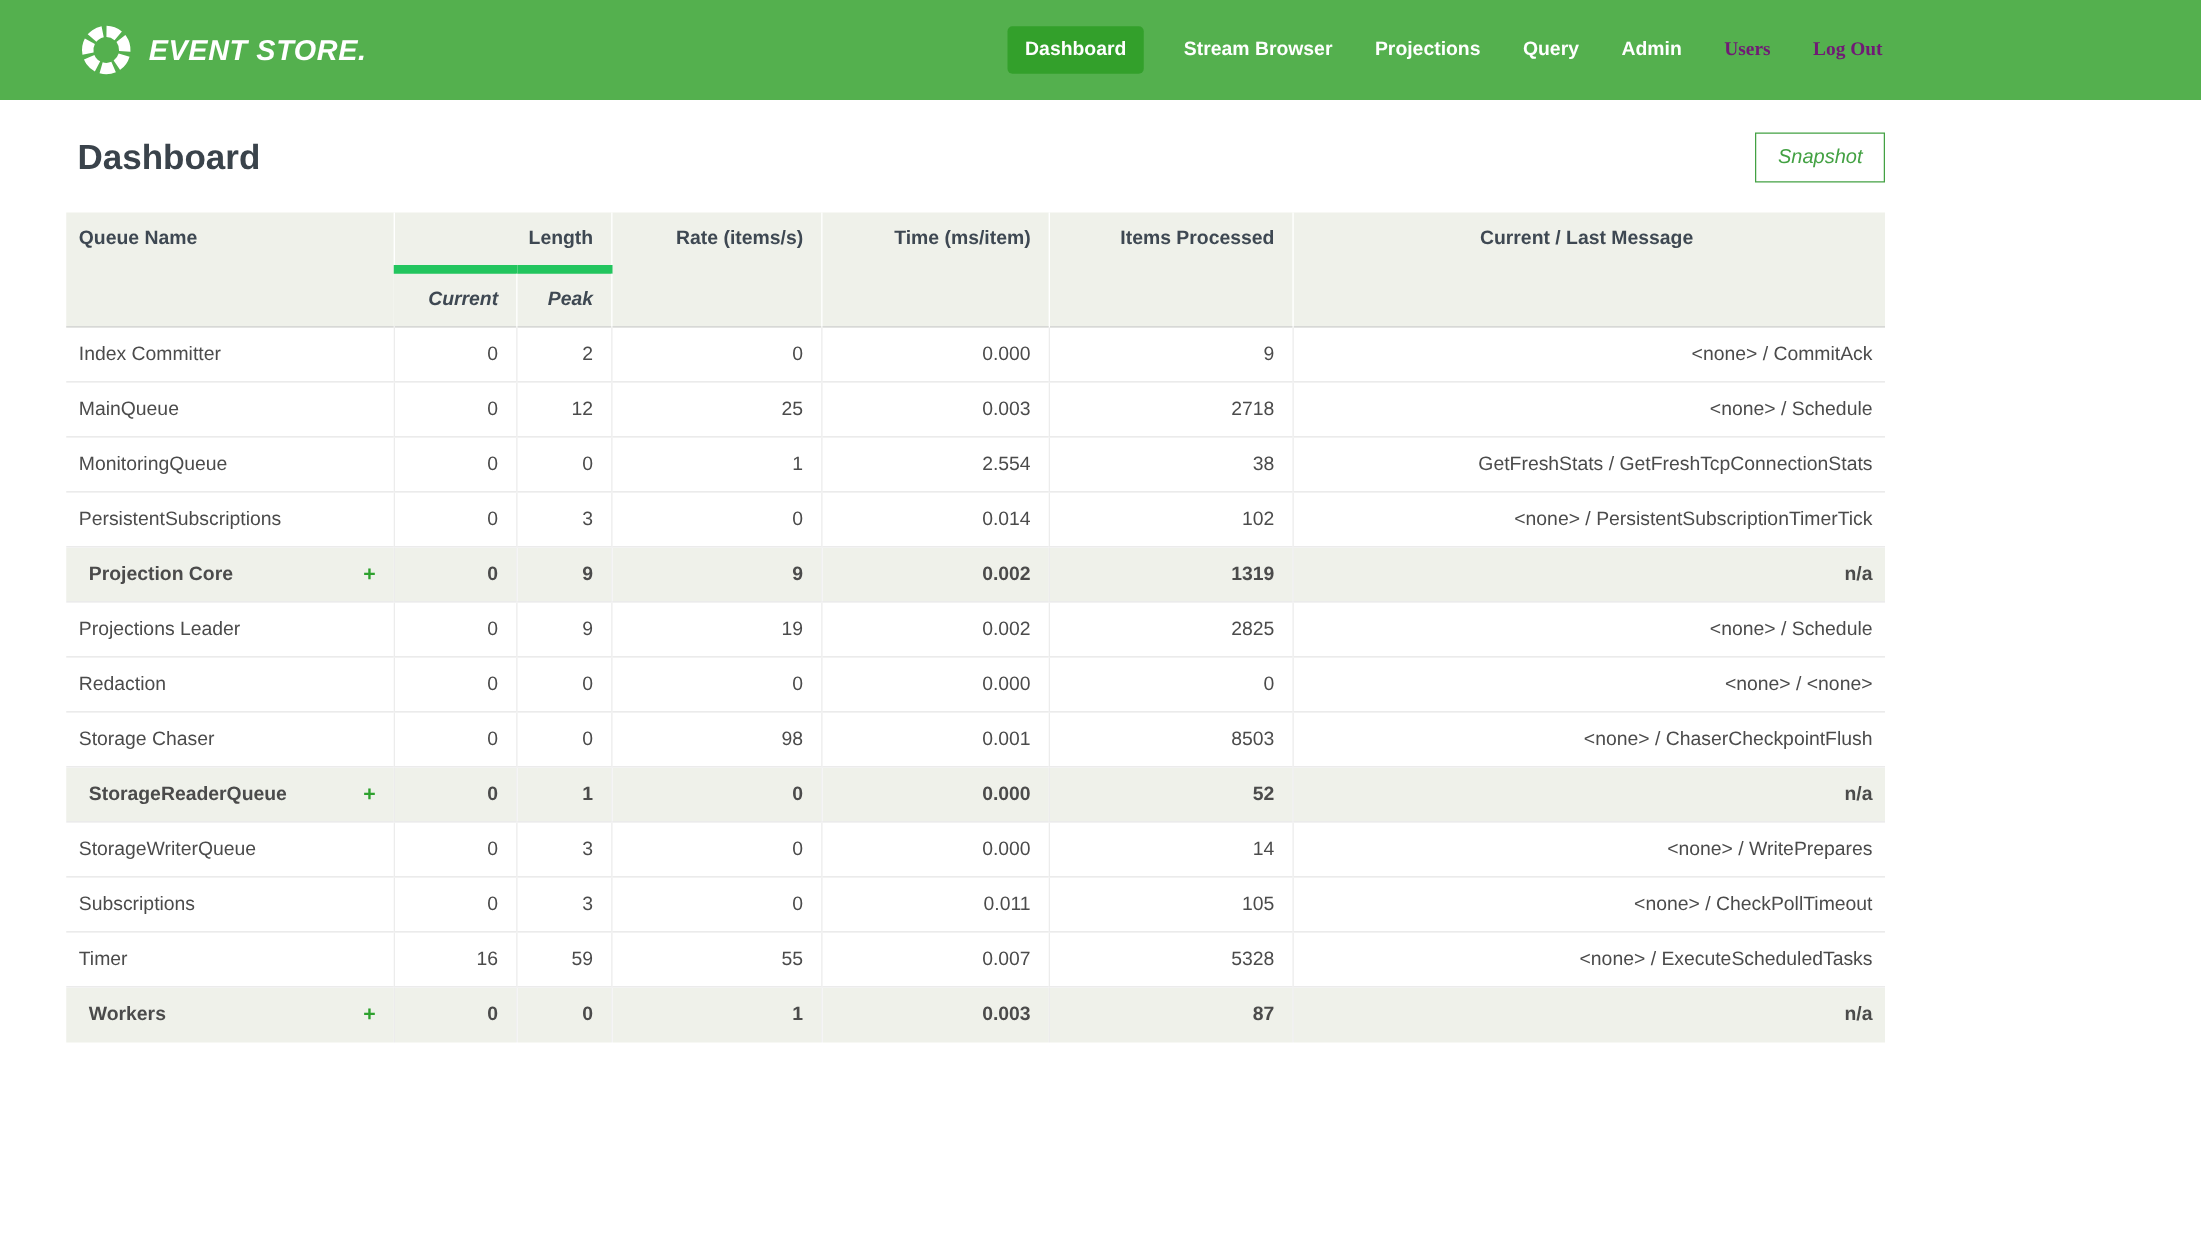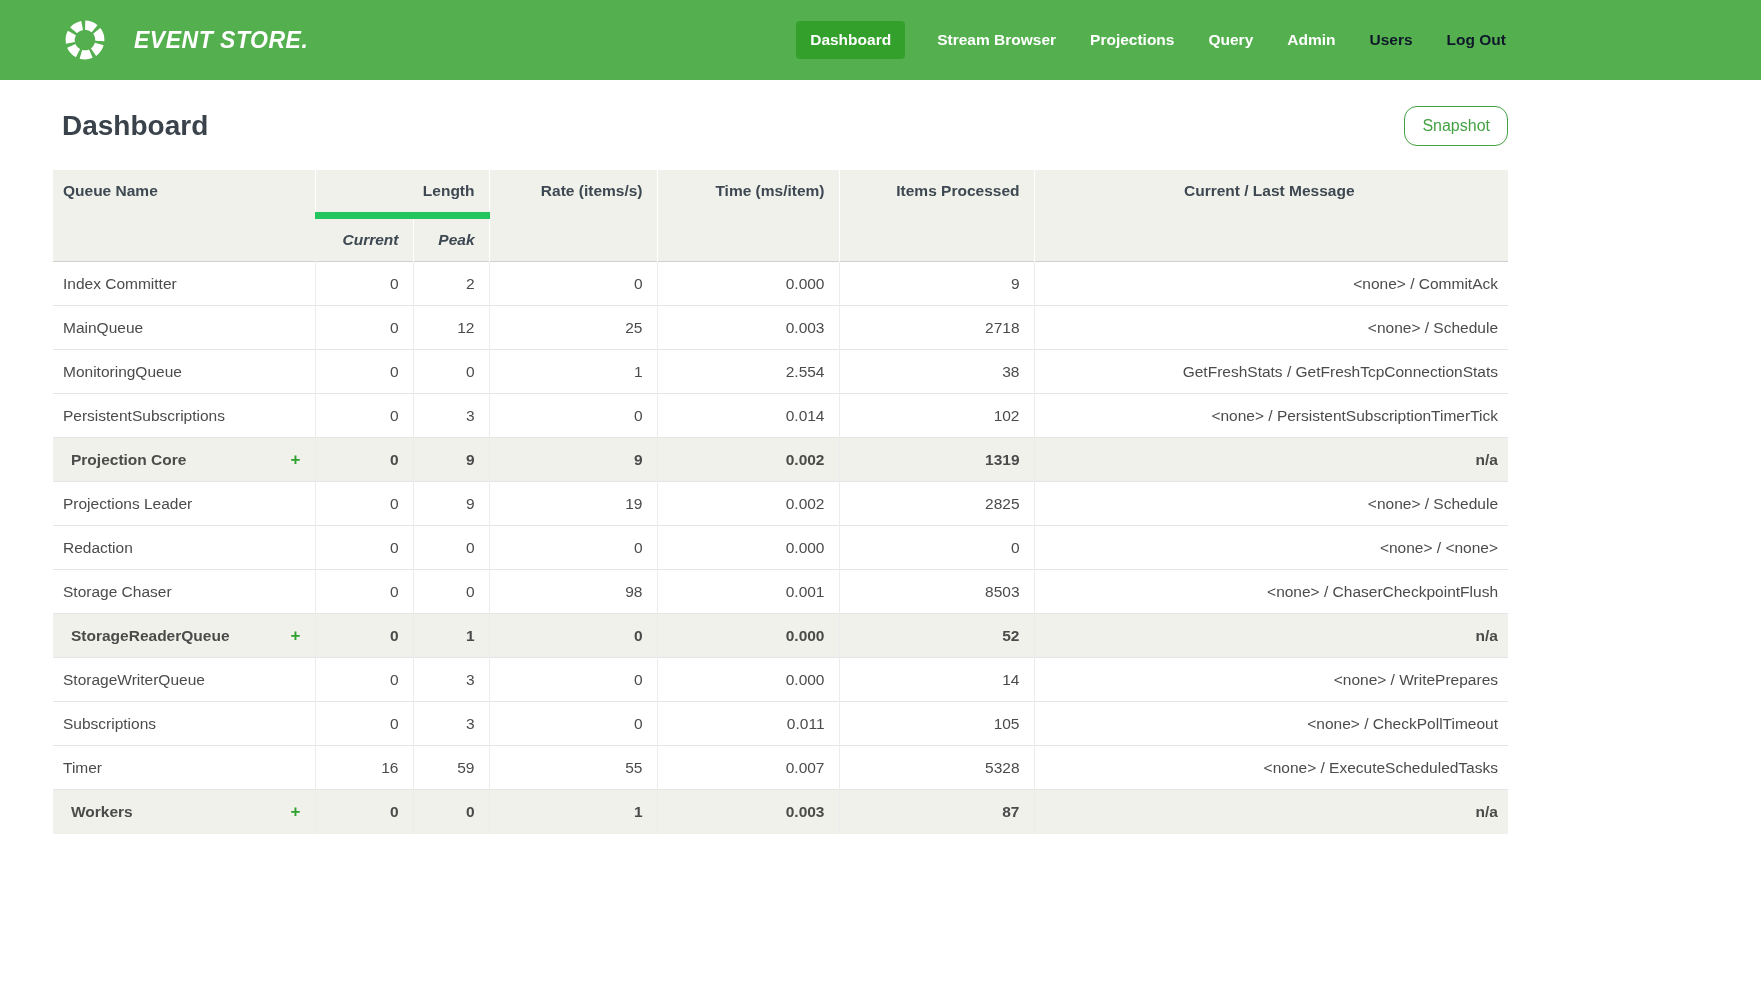--- a/index.html
+++ b/index.html
@@ -22,21 +22,21 @@
     margin-left: 53px;
   }
   .navbar .container {
     display: flex;
     align-items: center;
     height: 80px;
   }
   .brand {
     display: flex;
     align-items: center;
-    gap: 26px;
+    gap: 11px;
     padding-left: 9px;
     cursor: pointer;
     text-decoration: none;
   }
   .brand-logo { width: 46px; height: 46px; display: block; }
   .brand-text {
     color: #ffffff;
     font-size: 23px;
     font-weight: bold;
     font-style: italic;
@@ -58,21 +58,21 @@
     font-weight: bold;
     white-space: nowrap;
     cursor: pointer;
     padding: 10px 2px;
     border-radius: 4px;
   }
   .nav-item.active {
     background: #33a02b;
     padding: 10px 14px;
   }
-  .nav-item.muted { color: #0f172a; }
+  .nav-item.muted { color: #701a75; font-family: Liberation Serif, serif; }
 
   
   .page-header {
     display: flex;
     align-items: center;
     justify-content: space-between;
     margin-top: 26px;
     margin-bottom: 24px;
   }
   .page-title {
@@ -81,23 +81,24 @@
     color: #3a434b;
     margin: 0;
     padding-left: 9px;
   }
   .snapshot-button {
     background: #ffffff;
     border: 1px solid #43a143;
     color: #43a143;
     font-family: inherit;
     font-size: 16px;
-    border-radius: 13px;
+    border-radius: 0;
     padding: 10px 17px;
     cursor: pointer;
+    font-style: italic;
   }
 
   
   table.queues {
     border-collapse: collapse;
     table-layout: fixed;
     width: 1455px;
     font-size: 15.5px;
   }
   thead th {

